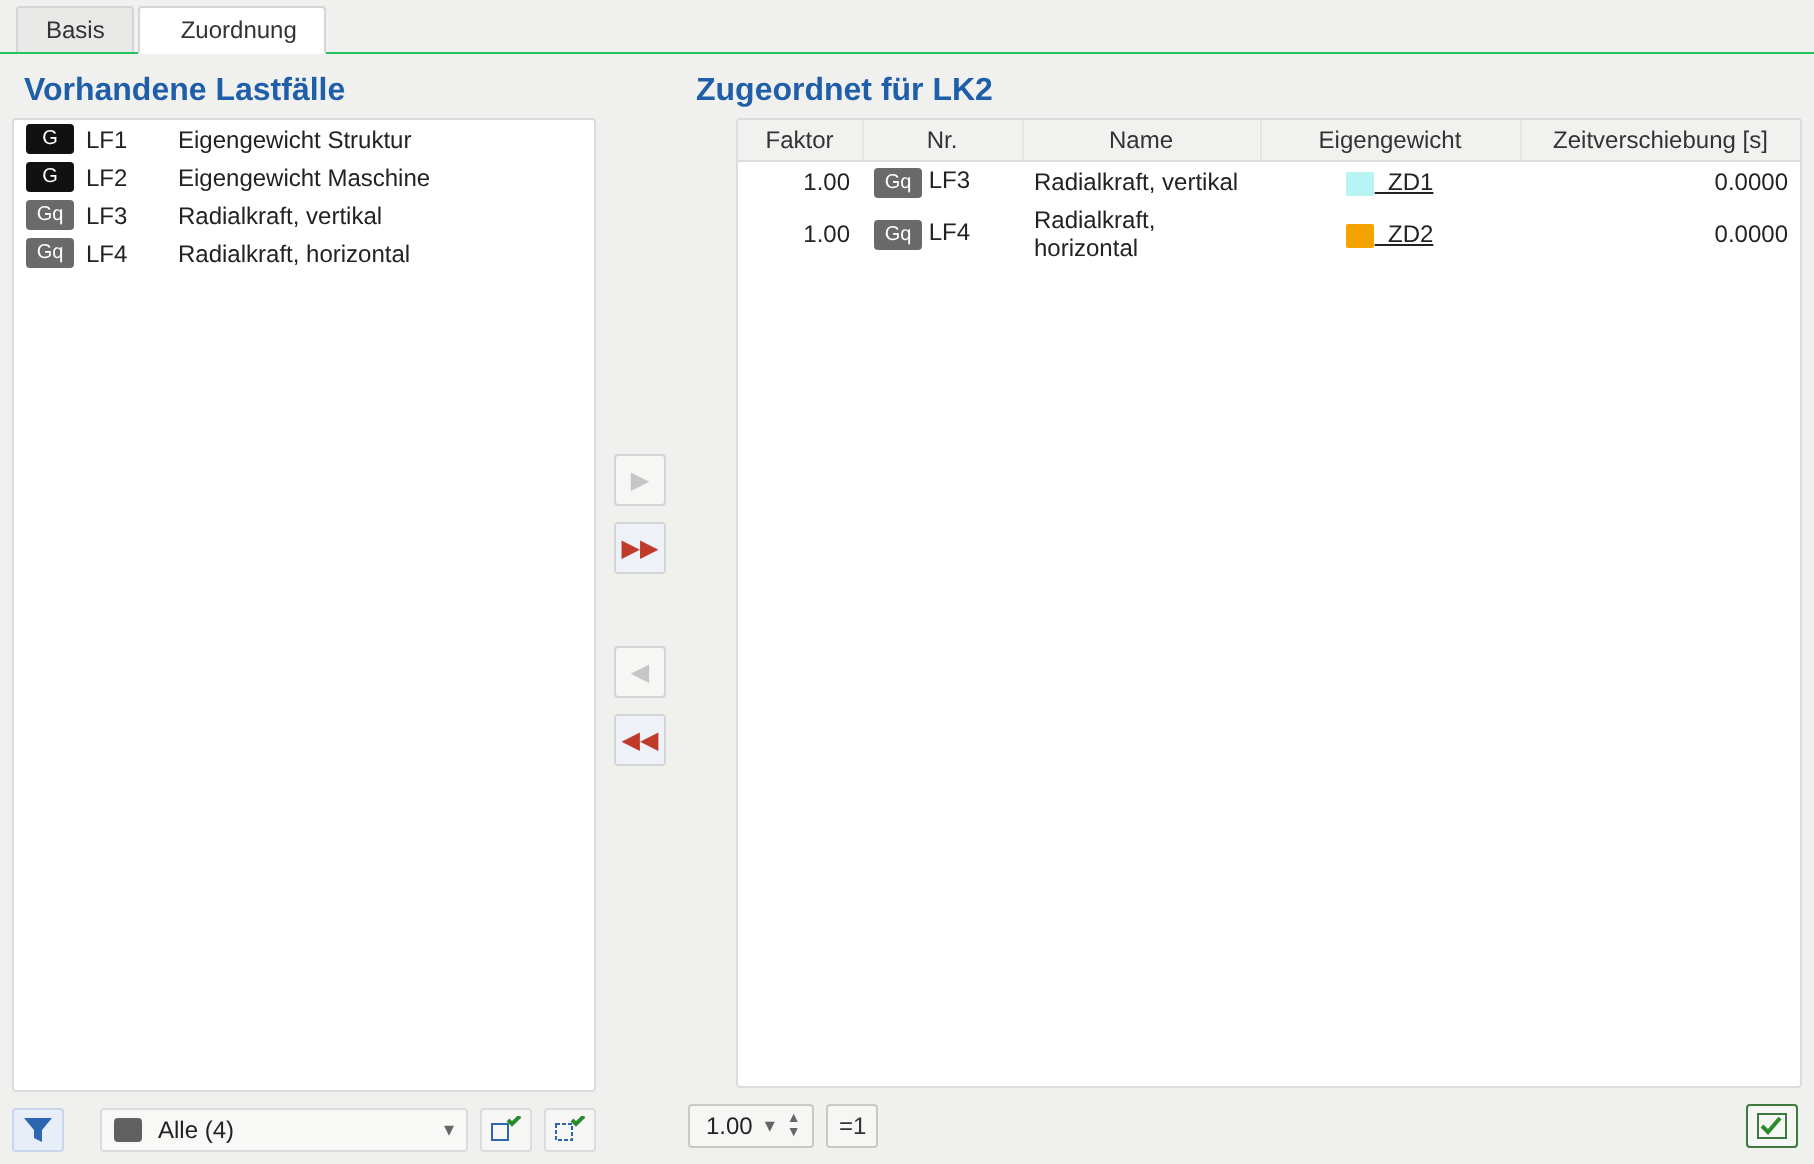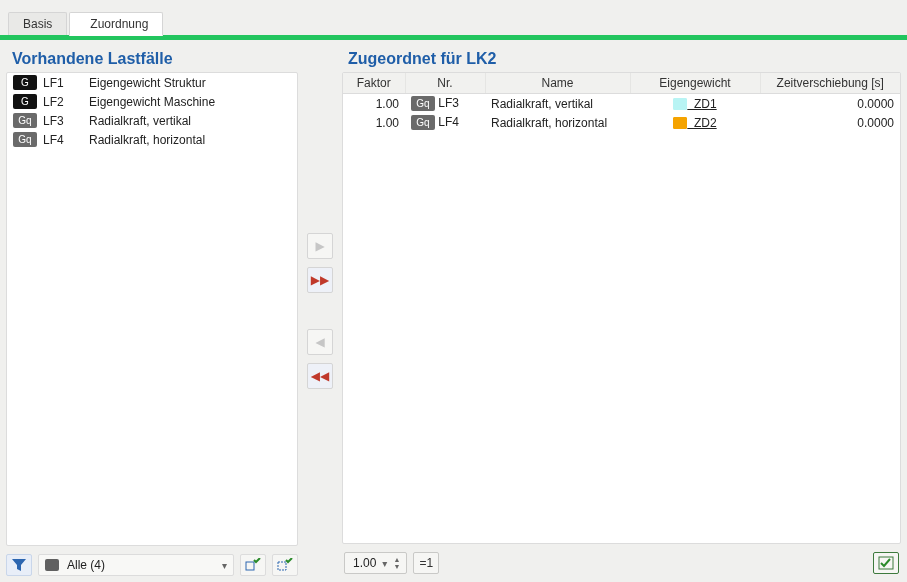--- a/index.html
+++ b/index.html
@@ -6,21 +6,21 @@
   html, body {
     margin: 0; padding: 0;
     font-family: "Segoe UI", Tahoma, Arial, sans-serif;
     font-size: 12px;
     color: #222;
     background: #f0f0ee;
   }
   .app { width: 907px; height: 582px; background: #f0f0ee; position: relative; display: flex; flex-direction: column; }
 
   
-  .tabstrip { display: flex; align-items: flex-end; height: 40px; background: #f0f0ee; border-bottom: 5px solid #22c55e; padding-left: 8px; }
+  .tabstrip { display: flex; align-items: flex-end; height: 27px; background: #f0f0ee; border-bottom: 1px solid #22c55e; padding-left: 8px; }
   .tab {
     padding: 4px 14px 4px 14px;
     border: 1px solid #d5d5d5;
     border-bottom: none;
     background: #e9e9e7;
     margin-right: 2px;
     border-top-left-radius: 2px;
     border-top-right-radius: 2px;
     font-size: 12px;
     color: #333;
@@ -65,21 +65,21 @@
     display: flex; align-items: center; justify-content: center;
     border: 1px solid #d5d5d5; background: #f6f6f4; border-radius: 2px;
     font-size: 12px; cursor: pointer;
     color: #888;
   }
   .xferbtn.red { color: #c0392b; background: #eef1f8; }
   .xferbtn.disabled { color: #c6c6c6; }
 
   
   .right-inner { flex: 1; display: flex; flex-direction: column; }
-  .table-wrap { flex: 1; background: #fff; border: 1px solid #dcdcdc; border-radius: 2px; overflow: hidden; display: flex; flex-direction: column; }
+  .table-wrap { flex: 1; background: #fff; border: 1px solid #dcdcdc; border-radius: 2px; overflow: hidden; display: flex; flex-direction: column; margin-left: 26px; }
   table { width: 100%; border-collapse: collapse; font-size: 12px; }
   thead th {
     background: #f1f1ef; border-bottom: 1px solid #dcdcdc; border-right: 1px solid #e5e5e3;
     font-weight: 400; color: #333; padding: 3px 6px; text-align: center; height: 20px;
   }
   thead th:last-child { border-right: none; }
   tbody td { padding: 2px 6px; height: 19px; }
   tbody td.right { text-align: right; }
   tbody td.center { text-align: center; text-decoration: underline; }
   .colorchip { display: inline-block; width: 14px; height: 12px; border: 1px solid #ccc; border-radius: 1px; vertical-align: middle; }
@@ -116,21 +116,21 @@
 
   
   .left-bottom { display: flex; align-items: center; gap: 6px; padding-top: 8px; }
   .iconbtn {
     width: 26px; height: 22px; display: inline-flex; align-items: center; justify-content: center;
     border: 1px solid #c9d6ea; background: #e8eef8; border-radius: 2px; cursor: pointer;
   }
   .filter-select {
     flex: 1; height: 22px; border: 1px solid #dcdcdc; background: #f8f8f6; border-radius: 2px;
     display: flex; align-items: center; justify-content: space-between; padding: 0 6px 0 28px;
-    position: relative; cursor: pointer;
+    position: relative; cursor: pointer; margin-left: 12px;
   }
   .filter-select::before {
     content: ""; position: absolute; left: 6px; top: 4px; width: 14px; height: 12px;
     background: #606060; border-radius: 2px;
   }
   .chev { color: #666; font-size: 10px; }
   .toolbtn {
     width: 26px; height: 22px; display: inline-flex; align-items: center; justify-content: center;
     border: 1px solid #dcdcdc; background: #f6f6f4; border-radius: 2px; cursor: pointer;
   }

